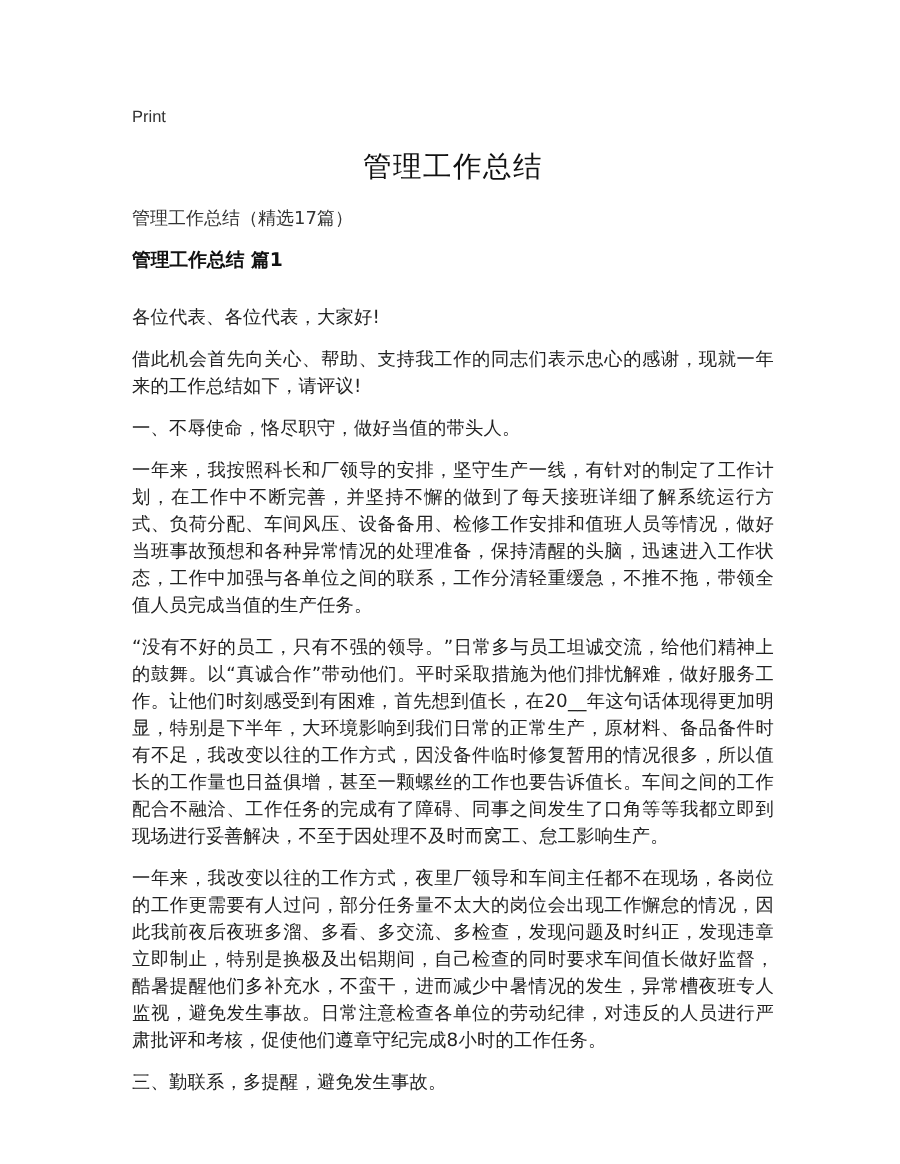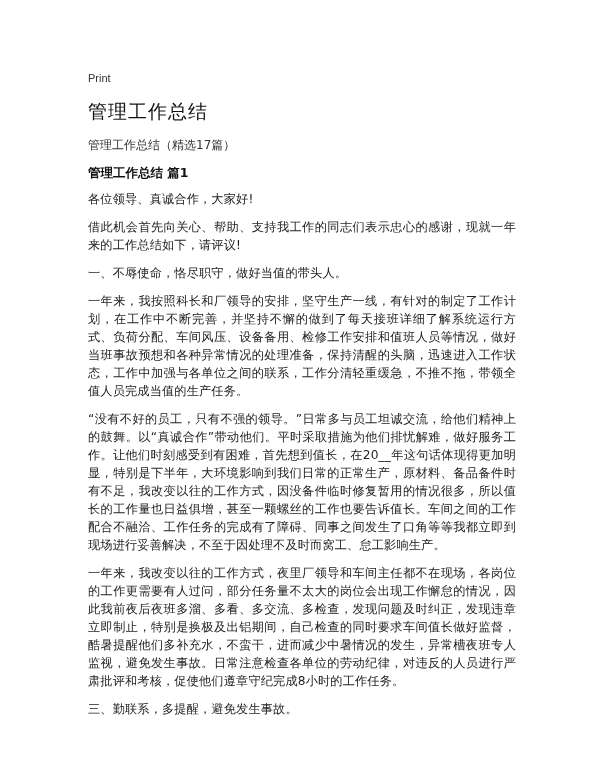--- a/index.html
+++ b/index.html
@@ -1,31 +1,31 @@
 <!DOCTYPE html>
 <html><head>
   <meta charset="utf-8">
   <style>
     html, body { margin: 0; padding: 0; background: #ffffff; }
     body { width: 600px; height: 776px; overflow: hidden; position: relative; color: #1a1a1a; }
     .page { position: absolute; left: 88px; top: 70px; width: 428px; font-family: "DejaVu Sans", sans-serif; }
     .print-label { font-family: Liberation Sans, sans-serif; font-size: 11px; color: #333; height: 16px; line-height: 16px; margin: 0 0 12px 0; }
-    .doc-title { text-align: left; font-size: 19px; font-weight: normal; color: #111; margin: 0 0 12px 0; line-height: 26px; letter-spacing: 1px; }
+    .doc-title { text-align: center; font-size: 19px; font-weight: normal; color: #111; margin: 0 0 12px 0; line-height: 26px; letter-spacing: 1px; }
     .subtitle { font-size: 12px; color: #333; line-height: 18px; margin: 0 0 10px 0; }
-    .section-heading { font-size: 12.5px; font-weight: bold; color: #111; line-height: 18px; margin: 0 0 8px 0; }
+    .section-heading { font-size: 12.5px; font-weight: bold; color: #111; line-height: 18px; margin: 0 0 20px 0; }
     .para { font-size: 12.2px; line-height: 18px; color: #222; margin: 0 0 10px 0; text-align: justify; letter-spacing: 0.15px; }
   </style>
 </head>
 <body>
 
 <div class="page">
   <div class="print-label">Print</div>
   <h1 class="doc-title">管理工作总结</h1>
   <div class="subtitle">管理工作总结（精选17篇）</div>
   <div class="section-heading">管理工作总结 篇1</div>
-  <p class="para">各位领导、真诚合作，大家好!</p>
+  <p class="para">各位代表、各位代表，大家好!</p>
   <p class="para">借此机会首先向关心、帮助、支持我工作的同志们表示忠心的感谢，现就一年来的工作总结如下，请评议!</p>
   <p class="para">一、不辱使命，恪尽职守，做好当值的带头人。</p>
   <p class="para">一年来，我按照科长和厂领导的安排，坚守生产一线，有针对的制定了工作计划，在工作中不断完善，并坚持不懈的做到了每天接班详细了解系统运行方式、负荷分配、车间风压、设备备用、检修工作安排和值班人员等情况，做好当班事故预想和各种异常情况的处理准备，保持清醒的头脑，迅速进入工作状态，工作中加强与各单位之间的联系，工作分清轻重缓急，不推不拖，带领全值人员完成当值的生产任务。</p>
   <p class="para">“没有不好的员工，只有不强的领导。”日常多与员工坦诚交流，给他们精神上的鼓舞。以“真诚合作”带动他们。平时采取措施为他们排忧解难，做好服务工作。让他们时刻感受到有困难，首先想到值长，在20__年这句话体现得更加明显，特别是下半年，大环境影响到我们日常的正常生产，原材料、备品备件时有不足，我改变以往的工作方式，因没备件临时修复暂用的情况很多，所以值长的工作量也日益俱增，甚至一颗螺丝的工作也要告诉值长。车间之间的工作配合不融洽、工作任务的完成有了障碍、同事之间发生了口角等等我都立即到现场进行妥善解决，不至于因处理不及时而窝工、怠工影响生产。</p>
   <p class="para">一年来，我改变以往的工作方式，夜里厂领导和车间主任都不在现场，各岗位的工作更需要有人过问，部分任务量不太大的岗位会出现工作懈怠的情况，因此我前夜后夜班多溜、多看、多交流、多检查，发现问题及时纠正，发现违章立即制止，特别是换极及出铝期间，自己检查的同时要求车间值长做好监督，酷暑提醒他们多补充水，不蛮干，进而减少中暑情况的发生，异常槽夜班专人监视，避免发生事故。日常注意检查各单位的劳动纪律，对违反的人员进行严肃批评和考核，促使他们遵章守纪完成8小时的工作任务。</p>
   <p class="para">三、勤联系，多提醒，避免发生事故。</p>
 </div>
 
 </body></html>

